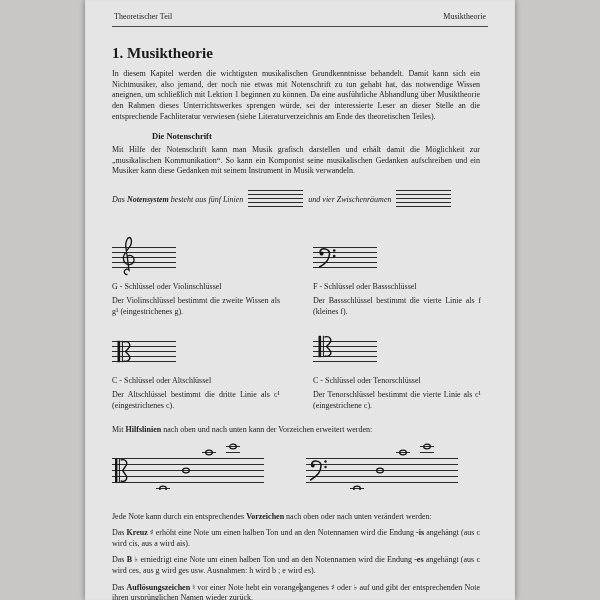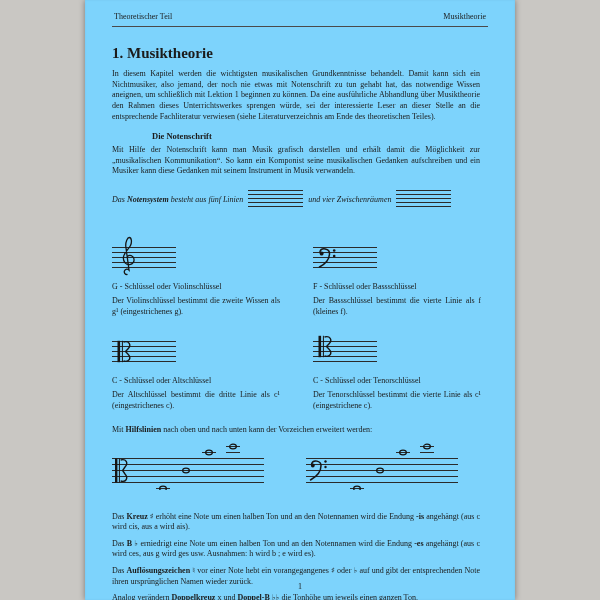--- a/index.html
+++ b/index.html
@@ -7,21 +7,21 @@
     width:600px;height:600px;
     background:#c9c7c3;
     font-family:"Liberation Serif", serif;
     color:#1b1b1b;
     position:relative;
     overflow:hidden;
   }
   .page{
     position:absolute;left:85px;top:0;
     width:430px;height:600px;
-    background:#7dd3fc;
+    background:#e5e5e5;
     box-shadow:0 0 6px rgba(0,0,0,.4), inset 0 0 2px rgba(0,0,0,.08);
     overflow:hidden;
   }
   .content{
     padding:12px 27px 0 27px;
     font-size:8px;
     line-height:1.32;
   }
   .hdr{
     display:flex;justify-content:space-between;
@@ -173,20 +173,21 @@
         <ellipse cx="74" cy="28.5" rx="3.4" ry="2.3" fill="none" stroke="#151515" stroke-width="1.2"></ellipse>
         <path d="M90 10.5H104" stroke="#2a2a2a" stroke-width="1"></path>
         <ellipse cx="97" cy="10.5" rx="3.4" ry="2.3" fill="none" stroke="#151515" stroke-width="1.2"></ellipse>
         <path d="M114 10.5H128 M114 4.5H128" stroke="#2a2a2a" stroke-width="1"></path>
         <ellipse cx="121" cy="4.5" rx="3.4" ry="2.3" fill="none" stroke="#151515" stroke-width="1.2"></ellipse>
       </svg>
 
     </div>
 
     <div class="vorz">
+      <p class="just"><span>Jede Note kann durch ein entsprechendes </span><span class="b">Vorzeichen</span><span> nach oben oder nach unten verändert werden:</span></p>
       <p class="just"><span>Das </span><span class="b">Kreuz </span><span class="mus">♯</span><span> erhöht eine Note um einen halben Ton und an den Notennamen wird die Endung </span><span class="b">-is</span><span> angehängt (aus c wird cis, aus a wird ais).</span></p>
       <p class="just"><span>Das </span><span class="b">B </span><span class="mus">♭</span><span> erniedrigt eine Note um einen halben Ton und an den Notennamen wird die Endung </span><span class="b">-es</span><span> angehängt (aus c wird ces, aus g wird ges usw. Ausnahmen: h wird b ; e wird es).</span></p>
       <p class="just"><span>Das </span><span class="b">Auflösungszeichen </span><span class="mus">♮</span><span> vor einer Note hebt ein vorangegangenes </span><span class="mus">♯</span><span> oder </span><span class="mus">♭</span><span> auf und gibt der entsprechenden Note ihren ursprünglichen Namen wieder zurück.</span></p>
       <p class="just"><span>Analog verändern </span><span class="b">Doppelkreuz</span><span> x  und </span><span class="b">Doppel-B </span><span class="mus">♭♭</span><span> die Tonhöhe um jeweils einen ganzen Ton.</span></p>
     </div>
 
   </div>
 
   <div class="pagenum">1</div>
 </div>

